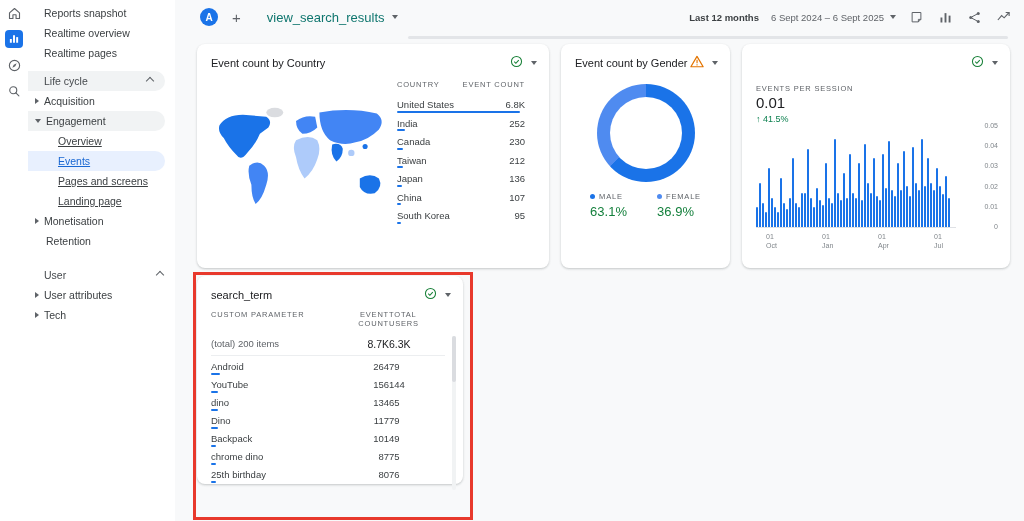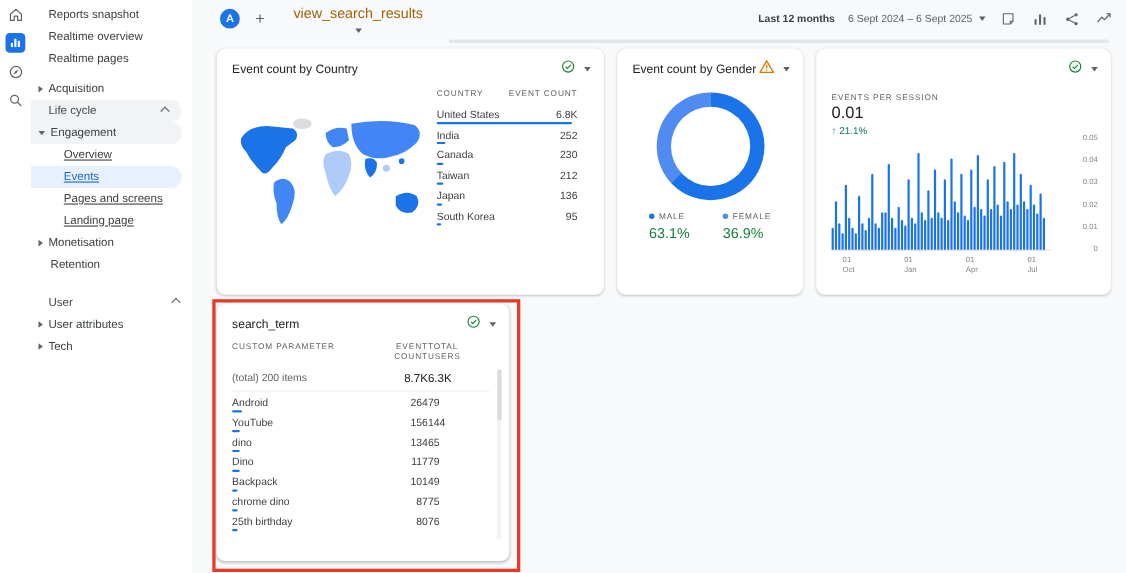--- a/index.html
+++ b/index.html
@@ -25,21 +25,21 @@
   .sec-head .chev-up{margin-left:auto;margin-right:12px;}
   .chev-up{width:5px;height:5px;border-left:1.5px solid #5f6368;border-top:1.5px solid #5f6368;transform:rotate(45deg);display:inline-block;}
   .tri-right{width:0;height:0;border-left:4px solid #5f6368;border-top:3px solid transparent;border-bottom:3px solid transparent;display:inline-block;}
   .tri-down{width:0;height:0;border-top:4px solid #5f6368;border-left:3px solid transparent;border-right:3px solid transparent;display:inline-block;}
 
   
   .header{position:absolute;left:175px;top:0;width:849px;height:34px;display:flex;align-items:center;z-index:2;}
   .avatar{width:18px;height:18px;border-radius:50%;background:#1a73e8;color:#fff;font-size:10px;font-weight:bold;
           display:flex;align-items:center;justify-content:center;margin-left:25px;cursor:pointer;}
   .plus-btn{margin-left:14px;font-size:15px;color:#5f6368;cursor:pointer;line-height:1;}
-  .report-title{margin-left:26px;font-size:13px;color:#a16207;cursor:pointer;display:flex;align-items:center;gap:7px;flex-direction:column;}
+  .report-title{margin-left:26px;font-size:13px;color:#0f766e;cursor:pointer;display:flex;align-items:center;gap:7px;}
   .header-right{margin-left:auto;display:flex;align-items:center;gap:12px;padding-right:12px;}
   .date-preset{font-size:9.5px;font-weight:bold;color:#3c4043;}
   .date-range{font-size:9.5px;color:#5f6368;display:flex;align-items:center;gap:6px;cursor:pointer;}
   .hicon{width:17px;height:17px;display:flex;align-items:center;justify-content:center;cursor:pointer;}
   .hscrollbar{position:absolute;left:408px;top:36px;width:600px;height:3px;background:#e3e5e8;border-radius:2px;z-index:1;}
 
   
   .main{position:absolute;left:175px;top:34px;width:849px;height:487px;}
   .card{position:absolute;background:#fff;border-radius:8px;
         box-shadow:0 1px 2px rgba(60,64,67,.18),0 1px 3px rgba(60,64,67,.1);box-sizing:border-box;}
@@ -74,21 +74,21 @@
   .eps-label{position:absolute;left:14px;top:40px;}
   .eps-value{position:absolute;left:14px;top:50px;font-size:15px;color:#202124;}
   .eps-change{position:absolute;left:14px;top:70px;font-size:9px;color:#0d8050;}
   .eps-bars{position:absolute;left:14px;bottom:40px;width:200px;height:98px;display:flex;align-items:flex-end;gap:1px;border-bottom:1px solid #dfe1e5;}
   .eps-bar{width:2px;background:#1a73e8;border-radius:1px 1px 0 0;}
   .eps-yticks{position:absolute;right:12px;top:78px;height:108px;display:flex;flex-direction:column;justify-content:space-between;
               font-size:7px;color:#80868b;text-align:right;}
   .eps-xtick{position:absolute;font-size:7px;color:#80868b;line-height:9px;top:188px;text-align:left;}
 
   
-  #card-search{left:22px;top:242px;width:266px;height:234px;}
+  #card-search{left:22px;top:242px;width:266px;height:208px;}
   .s-table{padding:2px 18px 0 14px;position:relative;}
   .s-head{display:flex;padding-bottom:7px;}
   .s-col1{flex:1;}
   .s-col2{width:62px;text-align:right;}
   .s-col3{width:56px;}
   .s-row{position:relative;display:flex;height:18px;padding-top:3px;box-sizing:border-box;}
   .s-row.total{height:21px;border-bottom:1px solid #eceef0;margin-bottom:2px;}
   .s-name{font-size:9.5px;color:#3c4043;}
   .s-total-name{font-size:9.5px;color:#5f6368;}
   .s-num{font-size:9.5px;color:#3c4043;}
@@ -135,27 +135,27 @@
   <div class="nav-row">
       <span>Reports snapshot</span>
     </div>
   <div class="nav-row">
       <span>Realtime overview</span>
     </div>
   <div class="nav-row">
       <span>Realtime pages</span>
     </div>
   <div class="nav-gap"></div>
+  <div class="nav-row sec-head pill-grey">
+    <span>Life cycle</span>
+    <span class="chev-up"></span>
+  </div>
   <div class="nav-row arrowed">
     <span class="tri tri-right"></span>
     <span>Acquisition</span>
-  </div>
-  <div class="nav-row sec-head pill-grey">
-    <span>Life cycle</span>
-    <span class="chev-up"></span>
   </div>
   <div class="nav-row arrowed pill-grey">
     <span class="tri tri-down"></span>
     <span>Engagement</span>
   </div>
   <div class="nav-row nav-child">
       <span>Overview</span>
     </div>
   <div class="nav-row nav-child pill-blue">
       <span>Events</span>
@@ -287,20 +287,25 @@
           <span class="c-name">Taiwan</span>
           <span class="c-val">212</span>
           <span class="mini-bar" style="width: 5%;"></span>
         </div>
         <div class="c-row">
           <span class="c-name">Japan</span>
           <span class="c-val">136</span>
           <span class="mini-bar" style="width: 4%;"></span>
         </div>
         <div class="c-row">
+          <span class="c-name">China</span>
+          <span class="c-val">107</span>
+          <span class="mini-bar" style="width: 3%;"></span>
+        </div>
+        <div class="c-row">
           <span class="c-name">South Korea</span>
           <span class="c-val">95</span>
           <span class="mini-bar" style="width: 3%;"></span>
         </div>
       </div>
     </div>
   </div>
 
   <div class="card" id="card-gender">
     <div class="card-head">
@@ -344,21 +349,21 @@
               <path d="M5.2 8.2 L7.2 10.2 L10.8 6.2" stroke="#188038" stroke-width="1.3" fill="none"></path>
             </svg>
         </span>
         <span class="tri-down"></span>
       </span>
     </div>
     <span class="uc eps-label">EVENTS PER SESSION</span>
     <span class="eps-value">0.01</span>
     <span class="eps-change">
       <span>↑</span>
-      <span>21.1%</span>
+      <span>41.5%</span>
     </span>
     <div class="eps-bars">
         <div class="eps-bar" style="height: 20%;"></div>
         <div class="eps-bar" style="height: 45%;"></div>
         <div class="eps-bar" style="height: 25%;"></div>
         <div class="eps-bar" style="height: 15%;"></div>
         <div class="eps-bar" style="height: 60%;"></div>
         <div class="eps-bar" style="height: 30%;"></div>
         <div class="eps-bar" style="height: 20%;"></div>
         <div class="eps-bar" style="height: 15%;"></div>

